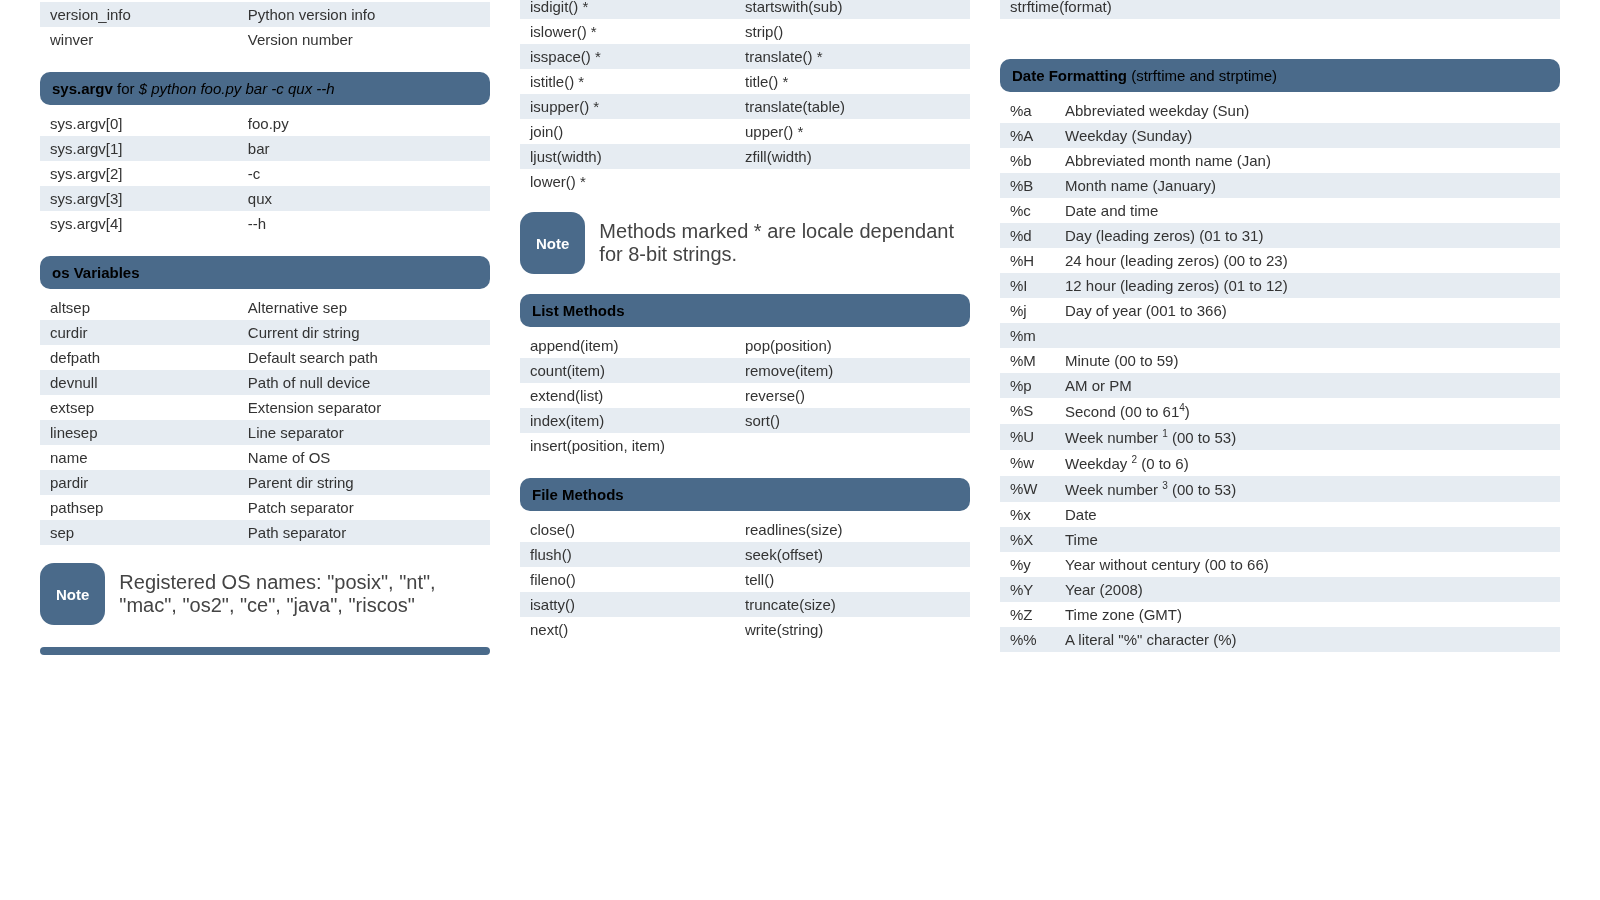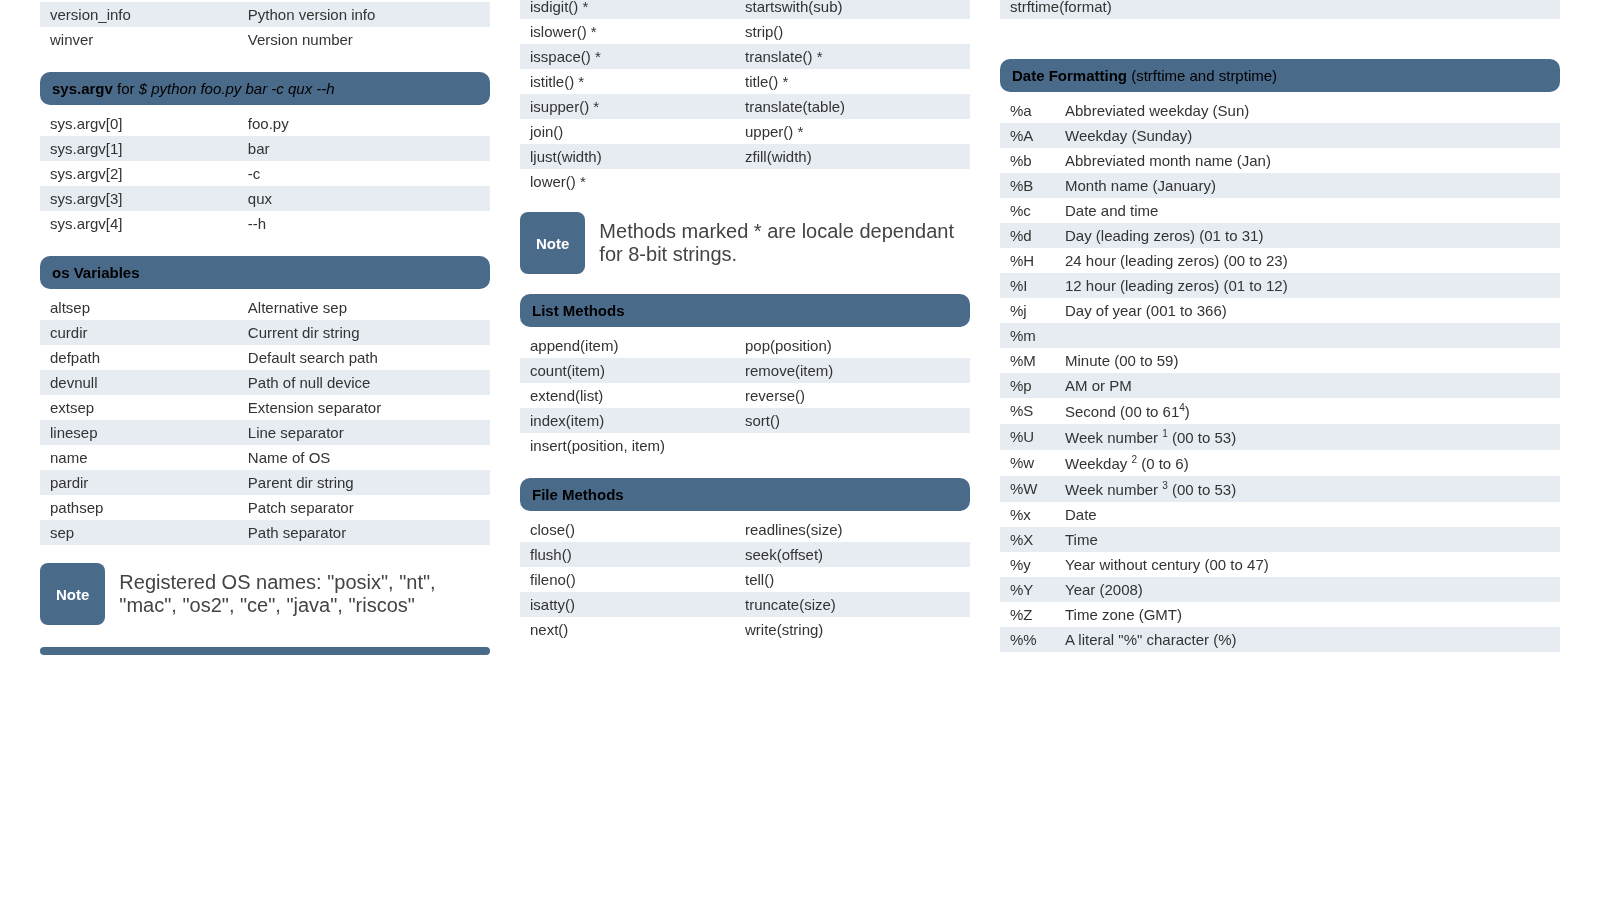--- a/index.html
+++ b/index.html
@@ -53,21 +53,21 @@
     align-items: stretch;
     margin-top: 18px;
   }
   .notebox .tag {
     background: #4a6a8a;
     color: #fff;
     font-weight: bold;
     padding: 14px 16px;
     display: flex;
     align-items: center;
-    border-radius: 8px;
+    border-radius: 14px;
   }
   .notebox .body {
     flex: 1;
     padding: 8px 14px;
     font-size: 20px;
     color: #444;
     display: flex;
     align-items: center;
   }
   sup { font-size: 10px; vertical-align: super; }
@@ -333,21 +333,21 @@
         <div class="row">
           <span class="c1">%x</span>
           <span class="c2">Date</span>
         </div>
         <div class="row alt">
           <span class="c1">%X</span>
           <span class="c2">Time</span>
         </div>
         <div class="row">
           <span class="c1">%y</span>
-          <span class="c2">Year without century (00 to 47)</span>
+          <span class="c2">Year without century (00 to 66)</span>
         </div>
         <div class="row alt">
           <span class="c1">%Y</span>
           <span class="c2">Year (2008)</span>
         </div>
         <div class="row">
           <span class="c1">%Z</span>
           <span class="c2">Time zone (GMT)</span>
         </div>
         <div class="row alt">

